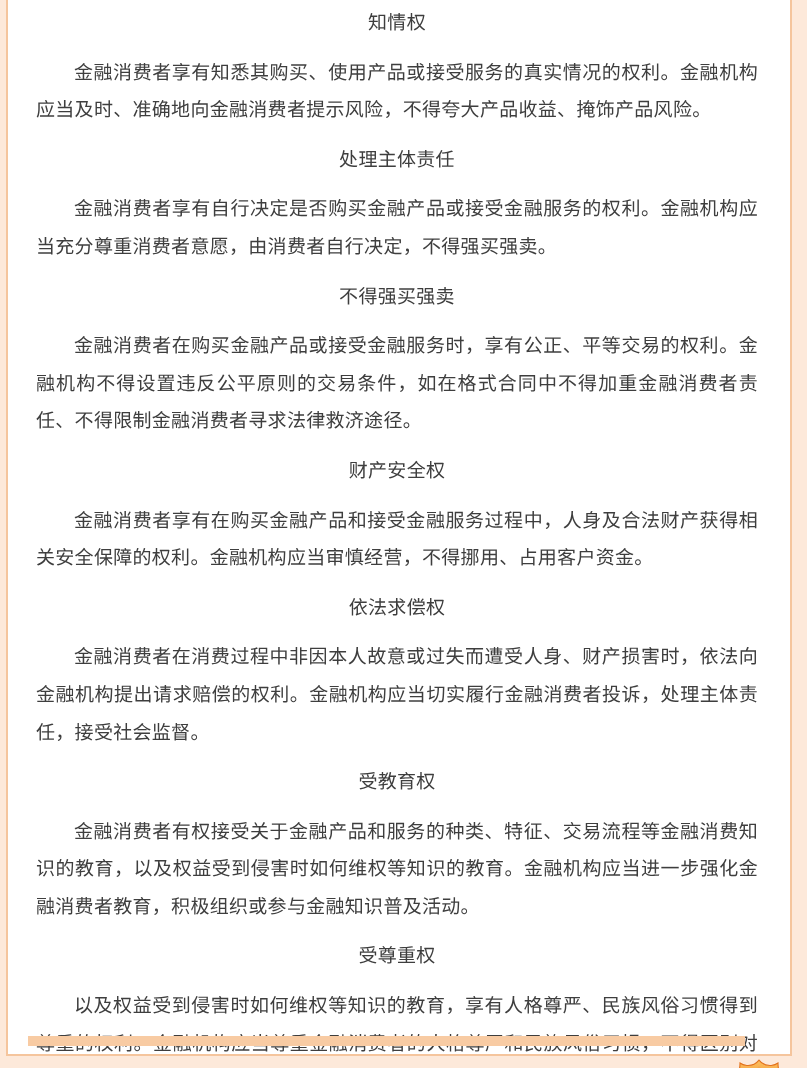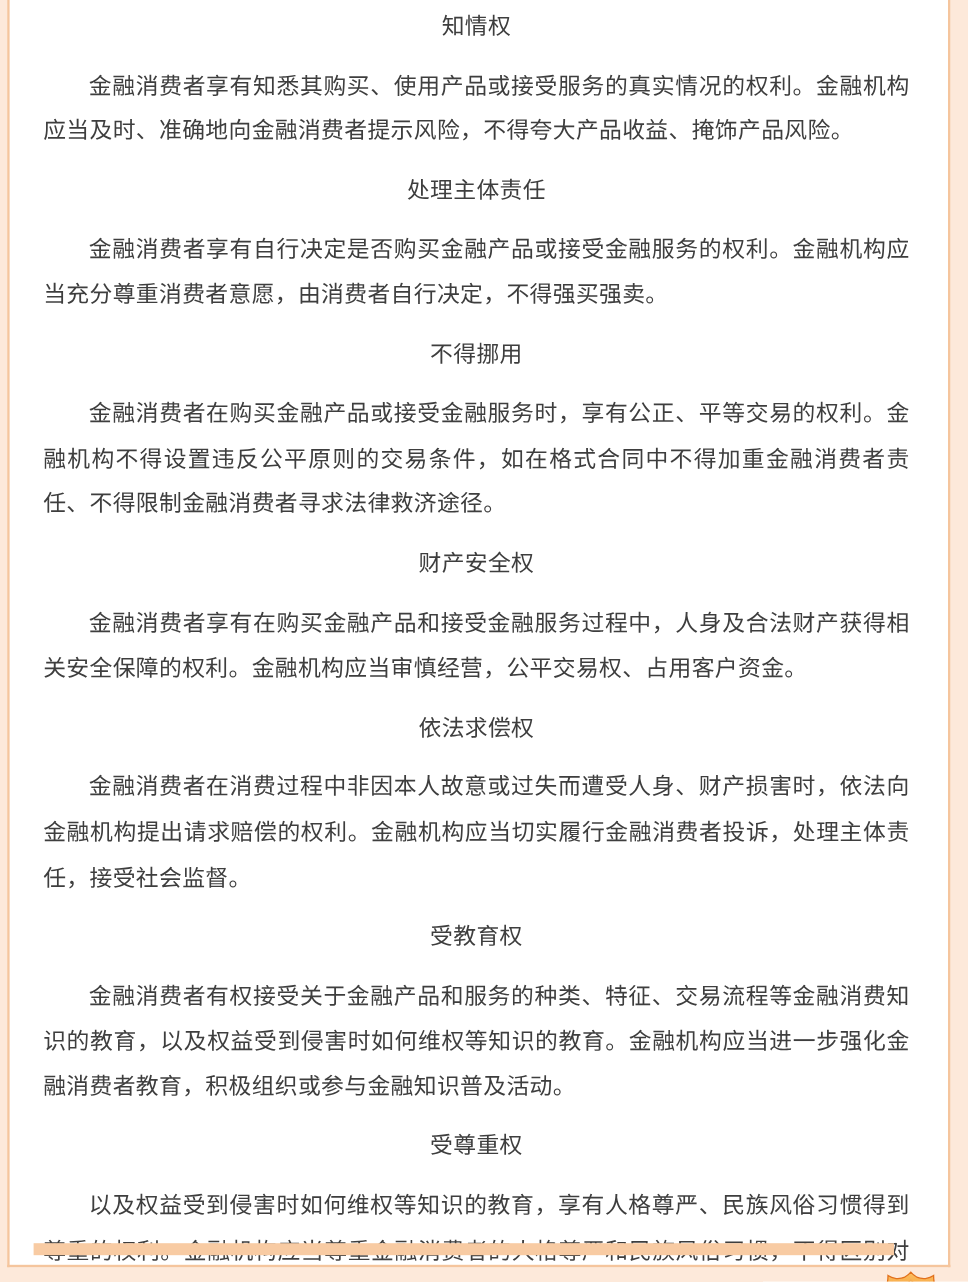--- a/index.html
+++ b/index.html
@@ -72,25 +72,25 @@
   <div class="page-frame"></div>
 
   <div class="doc-content">
 
     <h2 class="section-heading">知情权</h2>
     <p class="section-body">金融消费者享有知悉其购买、使用产品或接受服务的真实情况的权利。金融机构应当及时、准确地向金融消费者提示风险，不得夸大产品收益、掩饰产品风险。</p>
 
     <h2 class="section-heading">处理主体责任</h2>
     <p class="section-body">金融消费者享有自行决定是否购买金融产品或接受金融服务的权利。金融机构应当充分尊重消费者意愿，由消费者自行决定，不得强买强卖。</p>
 
-    <h2 class="section-heading">不得挪用</h2>
+    <h2 class="section-heading">不得强买强卖</h2>
     <p class="section-body">金融消费者在购买金融产品或接受金融服务时，享有公正、平等交易的权利。金融机构不得设置违反公平原则的交易条件，如在格式合同中不得加重金融消费者责任、不得限制金融消费者寻求法律救济途径。</p>
 
     <h2 class="section-heading">财产安全权</h2>
-    <p class="section-body">金融消费者享有在购买金融产品和接受金融服务过程中，人身及合法财产获得相关安全保障的权利。金融机构应当审慎经营，公平交易权、占用客户资金。</p>
+    <p class="section-body">金融消费者享有在购买金融产品和接受金融服务过程中，人身及合法财产获得相关安全保障的权利。金融机构应当审慎经营，不得挪用、占用客户资金。</p>
 
     <h2 class="section-heading">依法求偿权</h2>
     <p class="section-body">金融消费者在消费过程中非因本人故意或过失而遭受人身、财产损害时，依法向金融机构提出请求赔偿的权利。金融机构应当切实履行金融消费者投诉，处理主体责任，接受社会监督。</p>
 
     <h2 class="section-heading">受教育权</h2>
     <p class="section-body">金融消费者有权接受关于金融产品和服务的种类、特征、交易流程等金融消费知识的教育，以及权益受到侵害时如何维权等知识的教育。金融机构应当进一步强化金融消费者教育，积极组织或参与金融知识普及活动。</p>
 
     <h2 class="section-heading">受尊重权</h2>
     <p class="section-body">以及权益受到侵害时如何维权等知识的教育，享有人格尊严、民族风俗习惯得到尊重的权利。金融机构应当尊重金融消费者的人格尊严和民族风俗习惯，不得区别对待。</p>
 

